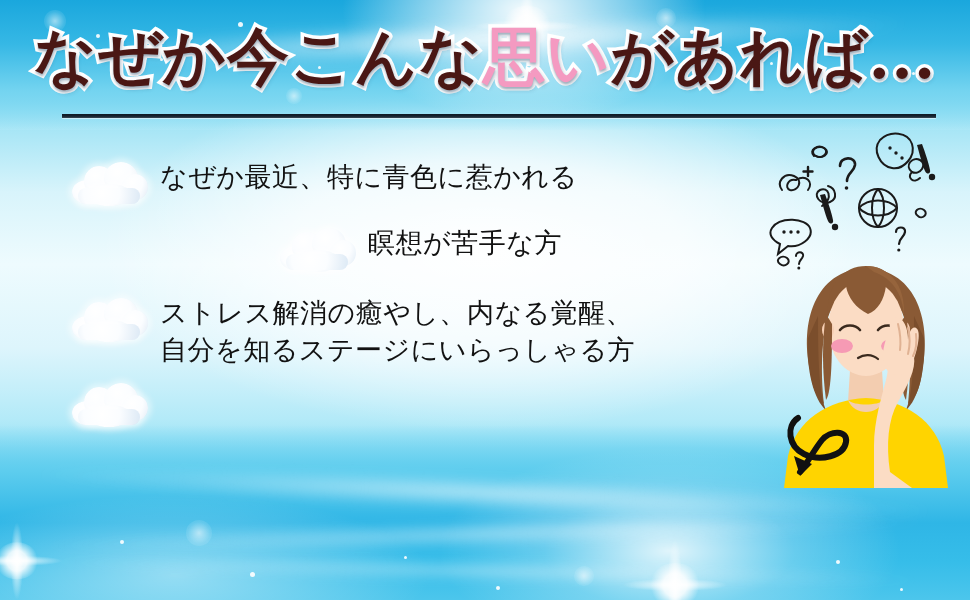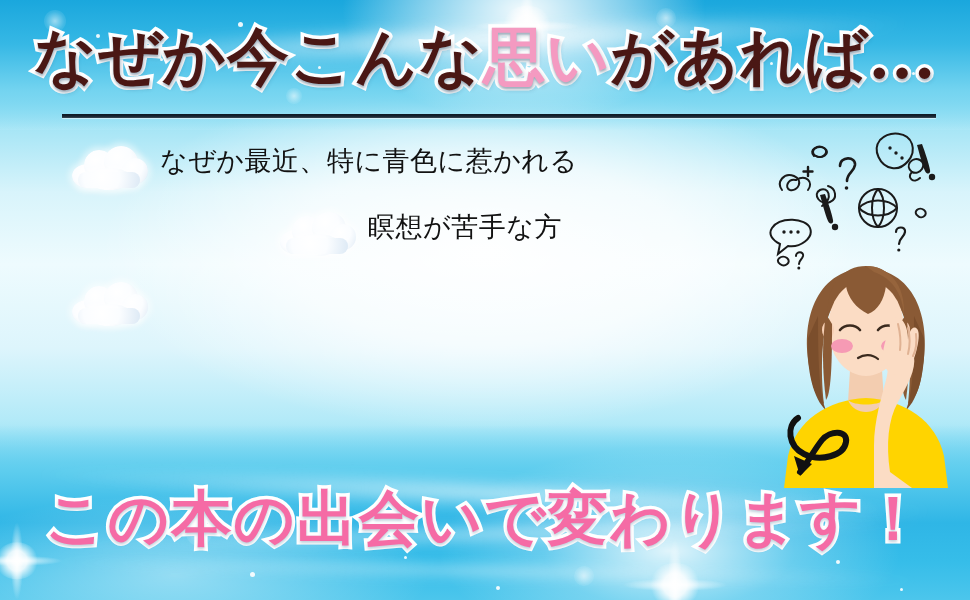--- a/index.html
+++ b/index.html
@@ -138,21 +138,21 @@
     width: 874px;
     height: 4px;
     background: linear-gradient(180deg, #0d1a24 0%, #15222e 55%, #3a4a56 100%);
     box-shadow: 0 1px 1px rgba(255,255,255,0.55);
   }
 
   
   .bullets {
     position: absolute;
     left: 70px;
-    top: 140px;
+    top: 156px;
     width: 700px;
   }
   .bullet-row {
     position: relative;
     display: flex;
     align-items: flex-start;
     min-height: 54px;
   }
   .cloud {
     position: relative;
@@ -308,20 +308,34 @@
           <i></i>
           <i></i>
           <i></i>
           <i></i>
         </div>
       <div class="bullet-text">
         <span class="ln">瞑想が苦手な方</span>
       </div>
     </div>
 
+    <div class="bullet-row row-3">
+      <div class="cloud">
+          <i></i>
+          <i></i>
+          <i></i>
+          <i></i>
+          <i></i>
+          <i></i>
+        </div>
+      <div class="bullet-text">
+        <span class="ln">ストレス解消の癒やし、内なる覚醒、</span>
+        <span class="ln">自分を知るステージにいらっしゃる方</span>
+      </div>
+    </div>
 
     <div class="bullet-row row-4">
       <div class="cloud">
           <i></i>
           <i></i>
           <i></i>
           <i></i>
           <i></i>
           <i></i>
         </div>
@@ -422,17 +436,14 @@
       </g>
     </svg>
 
   </div>
 
   <svg class="arrow" viewBox="0 0 110 80">
     <path d="M16,10 C4,18 6,38 22,46 C38,54 62,48 64,34 C66,22 48,22 40,32 C32,42 26,54 18,64" fill="none" stroke="#111111" stroke-width="6" stroke-linecap="round"></path>
     <path d="M18,68 L12,48 L30,56 Z" fill="#111111"></path>
   </svg>
 
-  <div class="tagline">
-    <span>この本の出会いで変わります！</span>
-  </div>
 
 </div>
 
 </body></html>

